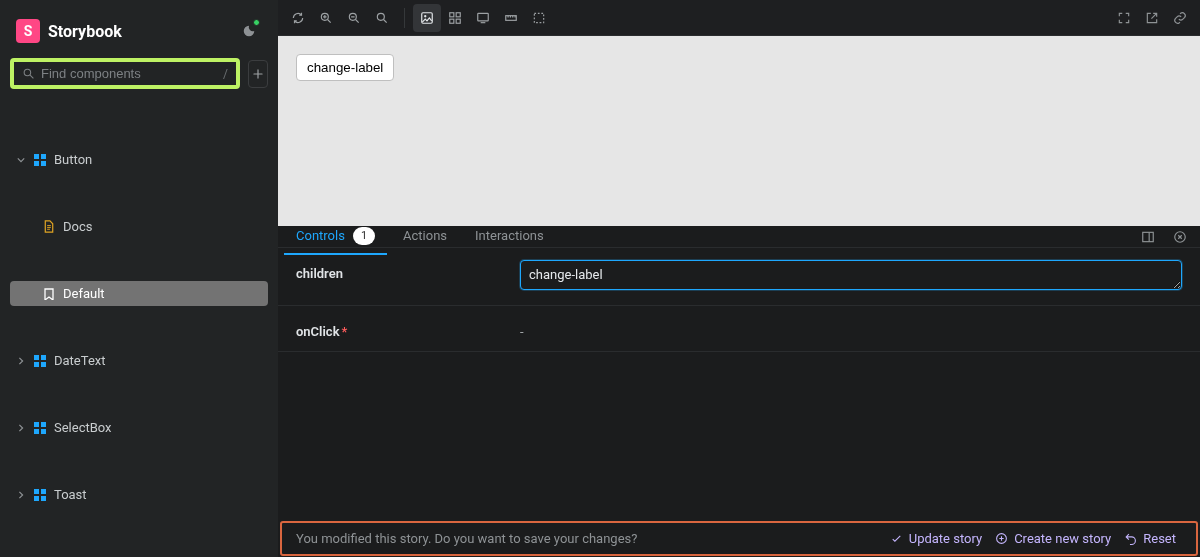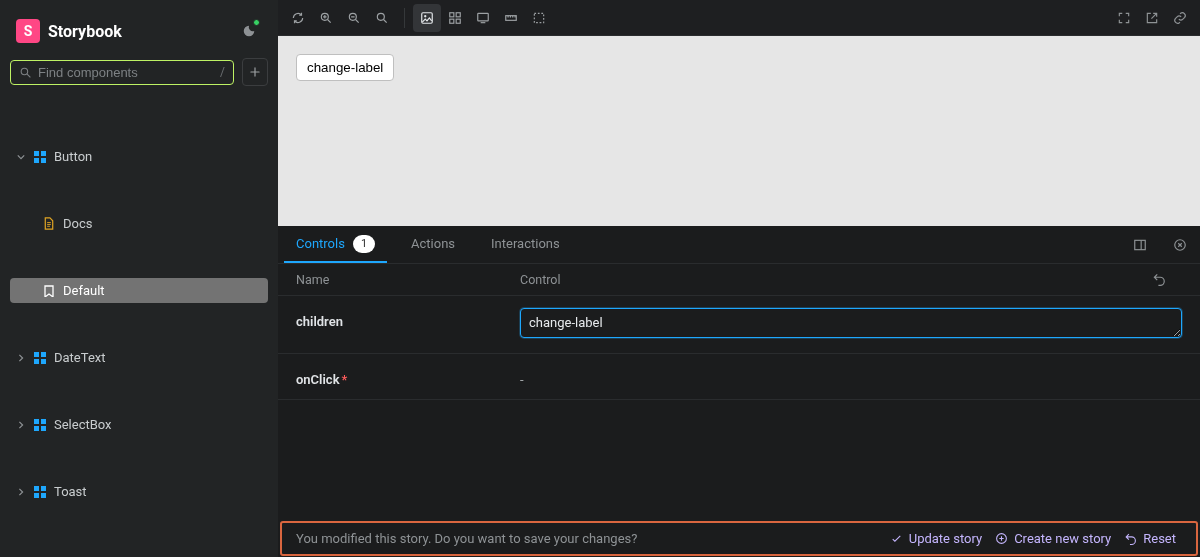--- a/index.html
+++ b/index.html
@@ -28,21 +28,21 @@
   .shortcut-btn {
     width:26px;height:26px;border-radius:50%;
     display:flex;align-items:center;justify-content:center;
     color:#8e9295; position:relative;
   }
   .shortcut-btn svg { width:14px;height:14px; }
   .shortcut-dot { position:absolute; top:1px; right:2px; width:7px; height:7px; background:#37d063; border-radius:50%; border:1px solid #222425;}
   .search-row { display:flex; gap:8px; padding: 0 10px 14px 10px; align-items:center;}
   .search-box {
     flex:1; display:flex; align-items:center; gap:6px;
-    border:1px solid #bef264; border-radius:4px;
+    border:4px solid #bef264; border-radius:4px;
     padding:4px 8px; color:#7d8184; background:transparent;
   }
   .search-box input {
     background:transparent; border:none; outline:none; color:#c9cdcf; flex:1; font-size:13px;
   }
   .search-box input::placeholder { color:#7d8184; }
   .kbd { color:#6b6f72; font-size:12px; }
   .plus-btn {
     width:28px;height:28px;border:1px solid #3b3d3f;border-radius:4px;
     display:flex;align-items:center;justify-content:center;color:#9da1a4;
@@ -80,22 +80,22 @@
   .canvas { flex:0 0 190px; background:#e6e6e6; padding:18px; }
   .rendered-btn {
     background:#fff; border:1px solid #bfbfbf; border-radius:4px;
     padding:5px 10px; font-size:13.333px; color:#000;
     font-family: Arial, sans-serif;
   }
 
   
   .addon { flex:1; display:flex; flex-direction:column; background:#1b1c1d; min-height:0;}
   .addon-tabs {
-    height:38px; display:flex; align-items:center; padding:0 6px;
-    border-bottom:1px solid #2a2c2e; gap:12px;
+    height:22px; display:flex; align-items:center; padding:0 6px;
+    border-bottom:1px solid #2a2c2e; gap:4px;
   }
   .addon-tab {
     padding:0 12px; height:37px; display:flex; align-items:center; gap:8px;
     color:#8e9295; font-size:13px; border-bottom:2px solid transparent;
   }
   .addon-tab.active { color:#1ea7fd; border-bottom-color:#1ea7fd; }
   .badge {
     background:#fff; color:#333; border-radius:10px; padding:0 8px; min-width:20px; text-align:center;
     height:18px; line-height:18px; font-size:11px;
   }
@@ -373,29 +373,20 @@
             </svg>
           </div>
         <div class="addon-tab-ic">
             <svg width="14" height="14" viewBox="0 0 24 24">
               <circle cx="12" cy="12" r="9" fill="none" stroke="currentColor" stroke-width="2"></circle>
               <path d="M9 9l6 6M15 9l-6 6" stroke="currentColor" stroke-width="2"></path>
             </svg>
           </div>
       </div>
 
-      <div class="ctrl-header">
-        <div class="col-name">Name</div>
-        <div class="col-control">Control</div>
-        <div class="col-undo undo-ic">
-            <svg viewBox="0 0 24 24">
-              <path d="M9 14l-5-5 5-5M4 9h10a7 7 0 0 1 0 14h-3" fill="none" stroke="currentColor" stroke-width="2"></path>
-            </svg>
-          </div>
-      </div>
 
       <div class="ctrl-row">
         <div class="ctrl-name">children</div>
         <div class="ctrl-control">
           <textarea class="ctrl-textarea" rows="1" style="">change-label</textarea>
         </div>
       </div>
 
       <div class="ctrl-row">
         <div class="ctrl-name">

